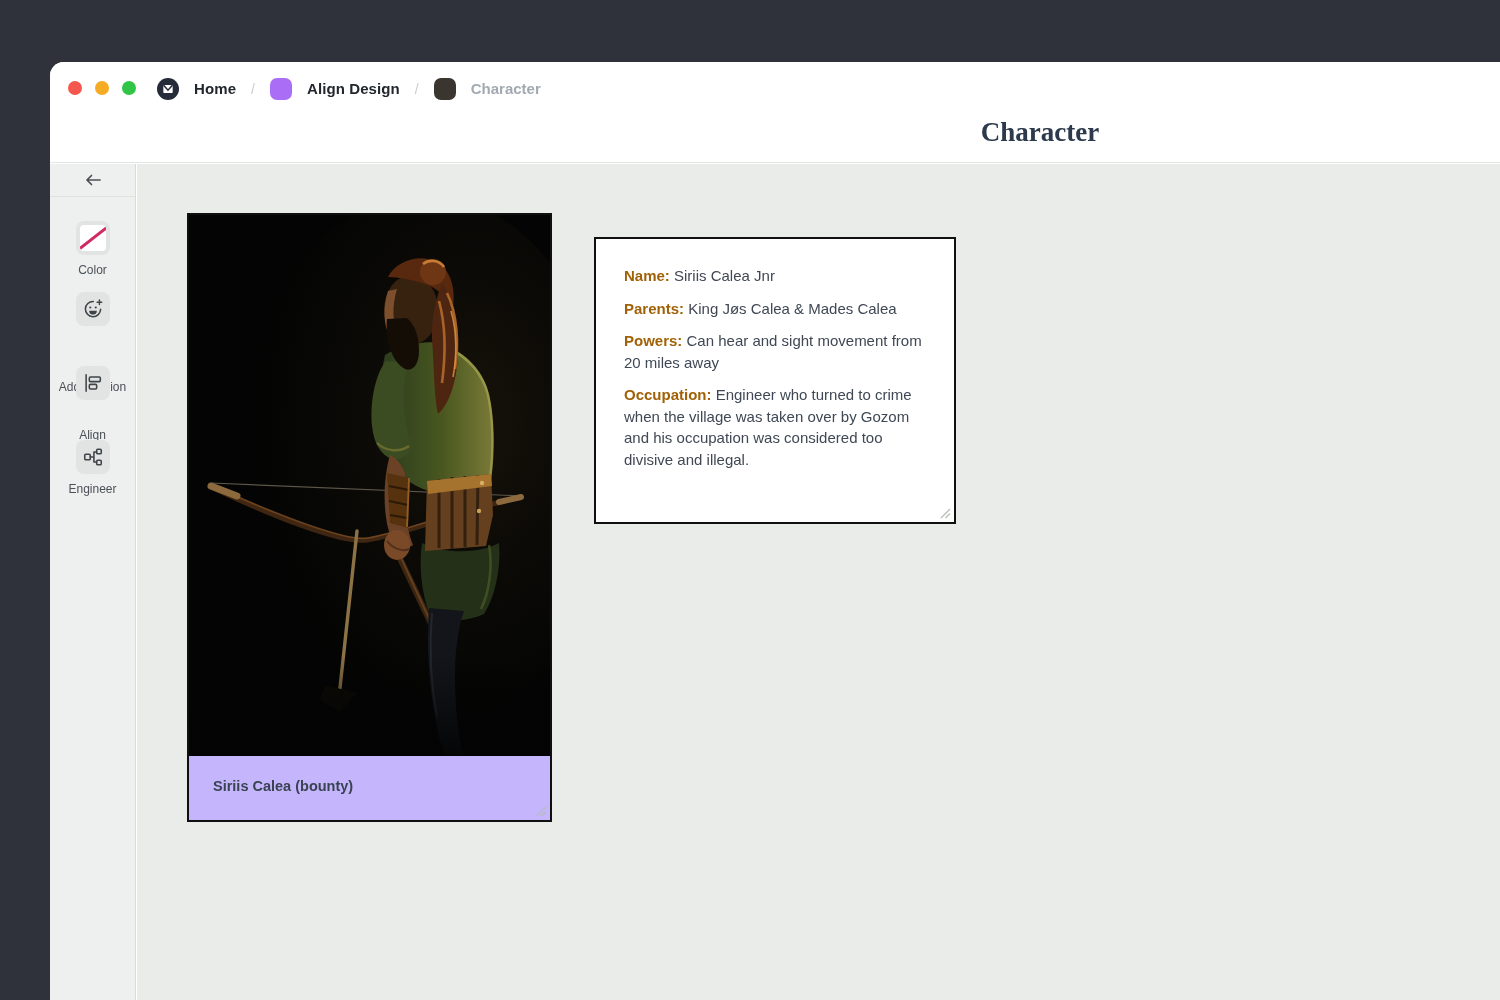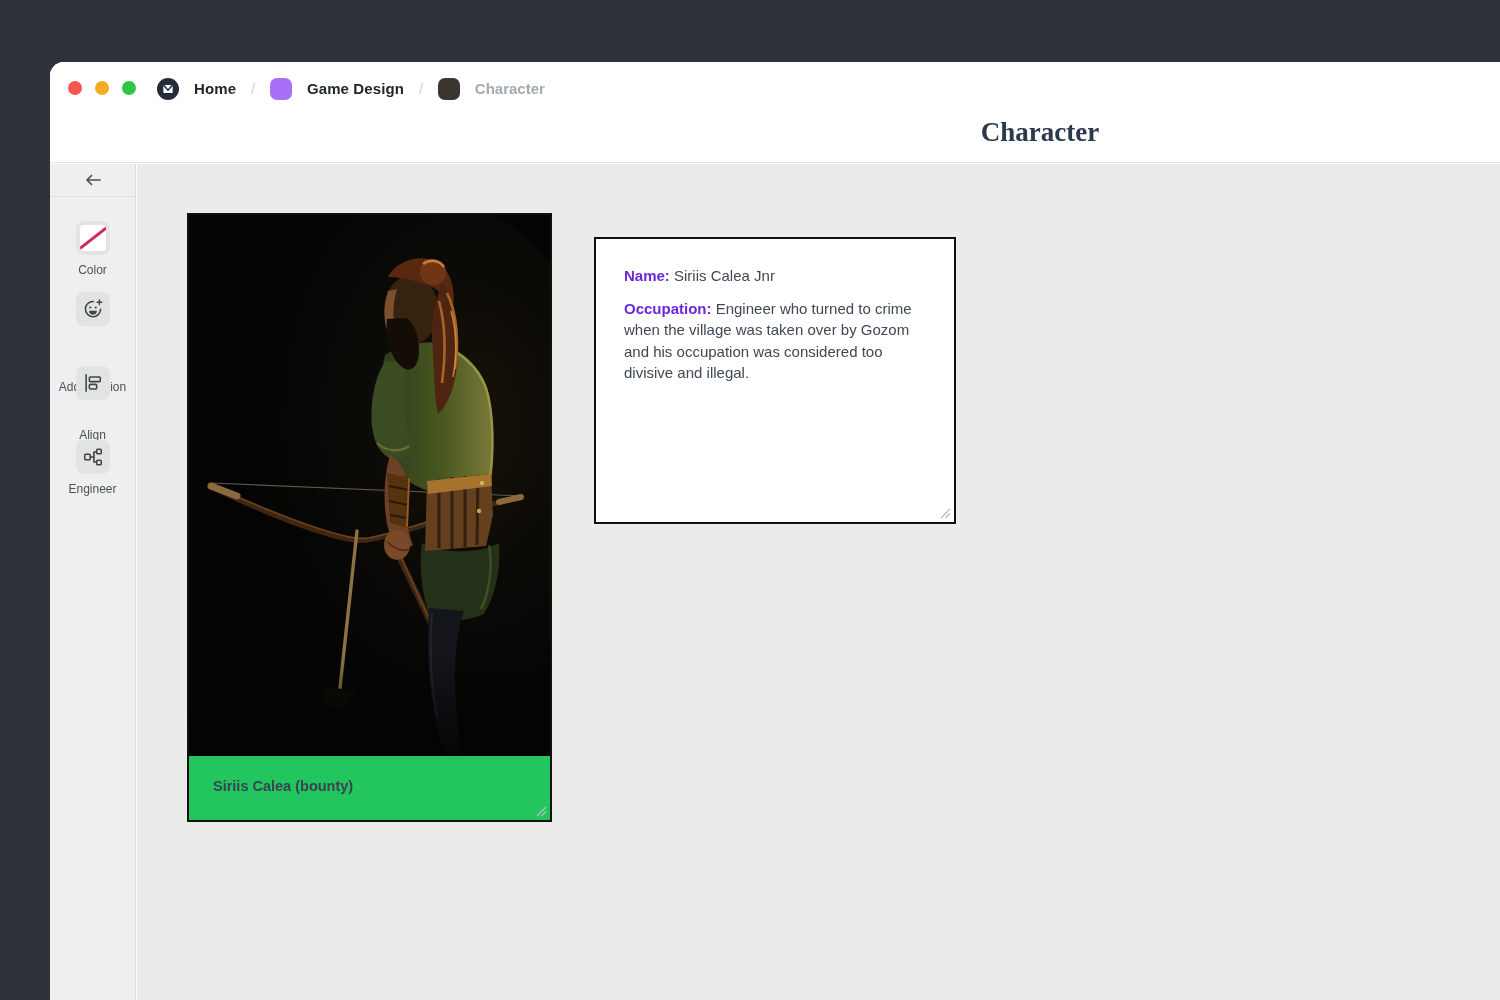--- a/index.html
+++ b/index.html
@@ -42,27 +42,27 @@
   .color-chip { width:26px; height:26px; background:#ffffff; border-radius:4px; position:relative; overflow:hidden; }
   .color-chip::after { content:""; position:absolute; left:-4px; top:11px; width:36px; height:3px;
     background:#d02a63; transform:rotate(-38deg); }
 
   
   .canvas { position:absolute; left:87px; top:102px; right:0; bottom:0; background:#eaecea; }
 
   .card { position:absolute; background:#ffffff; border:2px solid #101010; }
   .image-card { left:50px; top:49px; width:365px; height:609px; }
   .image-card svg.photo { display:block; width:361px; height:541px; }
-  .img-caption { position:relative; height:64px; background:#22c55e; }
+  .img-caption { position:relative; height:64px; background:#c4b5fd; }
   .img-caption .cap-text { position:absolute; left:24px; top:22px;
     font-size:14.5px; font-weight:bold; color:#3a4351; }
 
   .text-card { left:457px; top:73px; width:362px; height:287px; padding:26px 28px; }
   .text-card p { font-size:15px; line-height:21.5px; color:#3f4854; margin-bottom:11px; }
-  .text-card p b { color:#6d28d9; }
+  .text-card p b { color:#a16207; }
 
   .grip { position:absolute; right:3px; bottom:3px; width:13px; height:13px; cursor:nwse-resize; }
 
   .icon-stroke { stroke:#3f4449; stroke-width:1.7; fill:none; stroke-linecap:round; stroke-linejoin:round; }
 </style>
 </head>
 <body>
 
 <div class="window">
 
@@ -76,21 +76,21 @@
     <div class="crumbs">
       <span class="logo" style="background-color: rgb(37, 43, 57);">
         <svg width="14" height="14" viewBox="0 0 24 24">
           <rect x="4" y="5" width="16" height="14" rx="2" fill="#ffffff"></rect>
           <path d="M4.5 5.5 L12 14 L19.5 5.5" fill="none" stroke="#252b39" stroke-width="2.6"></path>
         </svg>
       </span>
       <span class="crumb-name">Home</span>
       <span class="crumb-sep">/</span>
       <span class="crumb-sq" style="background-color: rgb(169, 110, 245);"></span>
-      <span class="crumb-name">Game Design</span>
+      <span class="crumb-name">Align Design</span>
       <span class="crumb-sep">/</span>
       <span class="crumb-sq" style="background-color: rgb(58, 53, 47);"></span>
       <span class="crumb-current">Character</span>
     </div>
 
     <h1 class="board-title">Character</h1>
   </div>
 
   <div class="sidebar">
     <div class="back-row">
@@ -222,20 +222,22 @@
       <div class="img-caption">
         <span class="cap-text">Siriis Calea (bounty)</span>
         <svg class="grip" viewBox="0 0 13 13">
           <path d="M3 12 L12 3 M7.5 12 L12 7.5" stroke="#b9bcb9" stroke-width="1.3"></path>
         </svg>
       </div>
     </div>
 
     <div class="card text-card">
       <p><b>Name:</b><span> Siriis Calea Jnr</span></p>
+      <p><b>Parents:</b><span> King Jøs Calea &amp; Mades Calea</span></p>
+      <p><b>Powers:</b><span> Can hear and sight movement from 20 miles away</span></p>
       <p><b>Occupation:</b><span> Engineer who turned to crime when the village was taken over by Gozom and his occupation was considered too divisive and illegal.</span></p>
       <svg class="grip" viewBox="0 0 13 13">
         <path d="M3 12 L12 3 M7.5 12 L12 7.5" stroke="#b9bcb9" stroke-width="1.3"></path>
       </svg>
     </div>
 
   </div>
 </div>
 
 </body></html>

